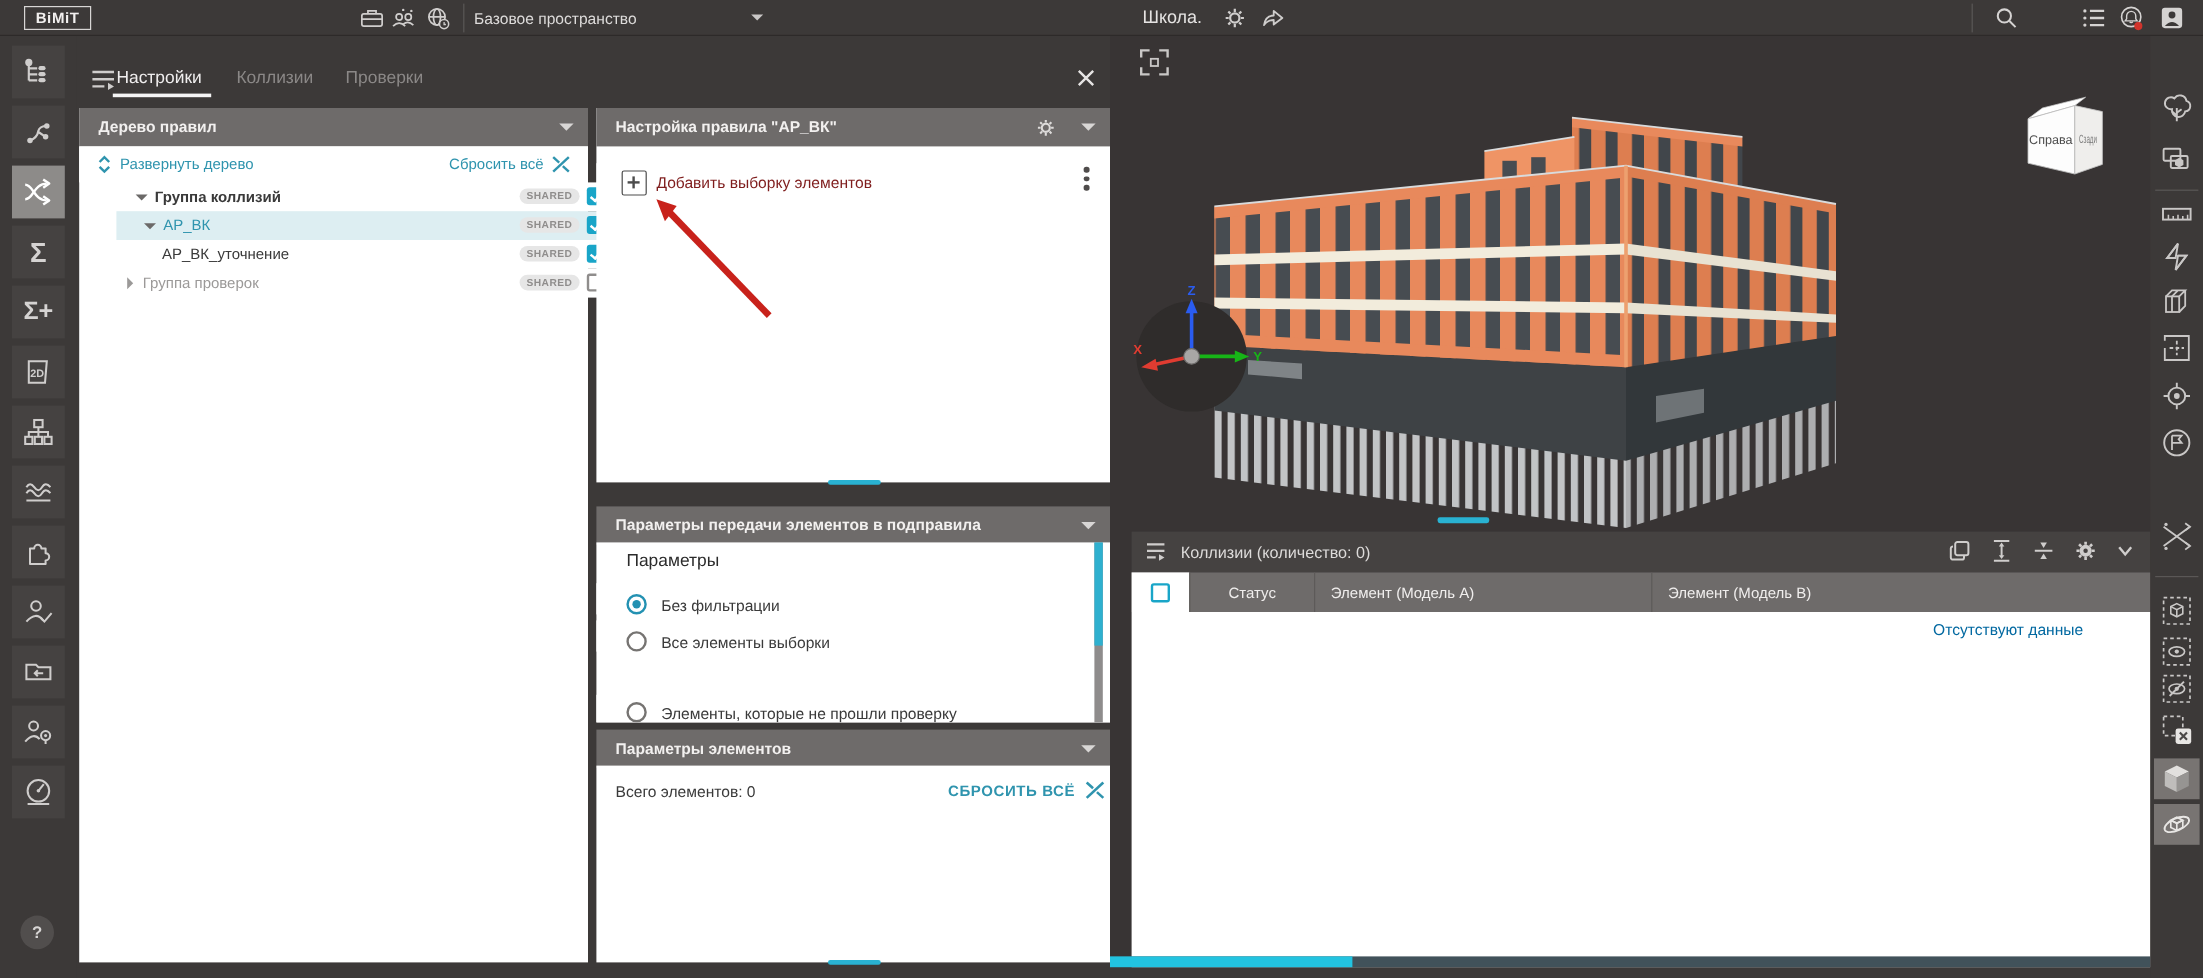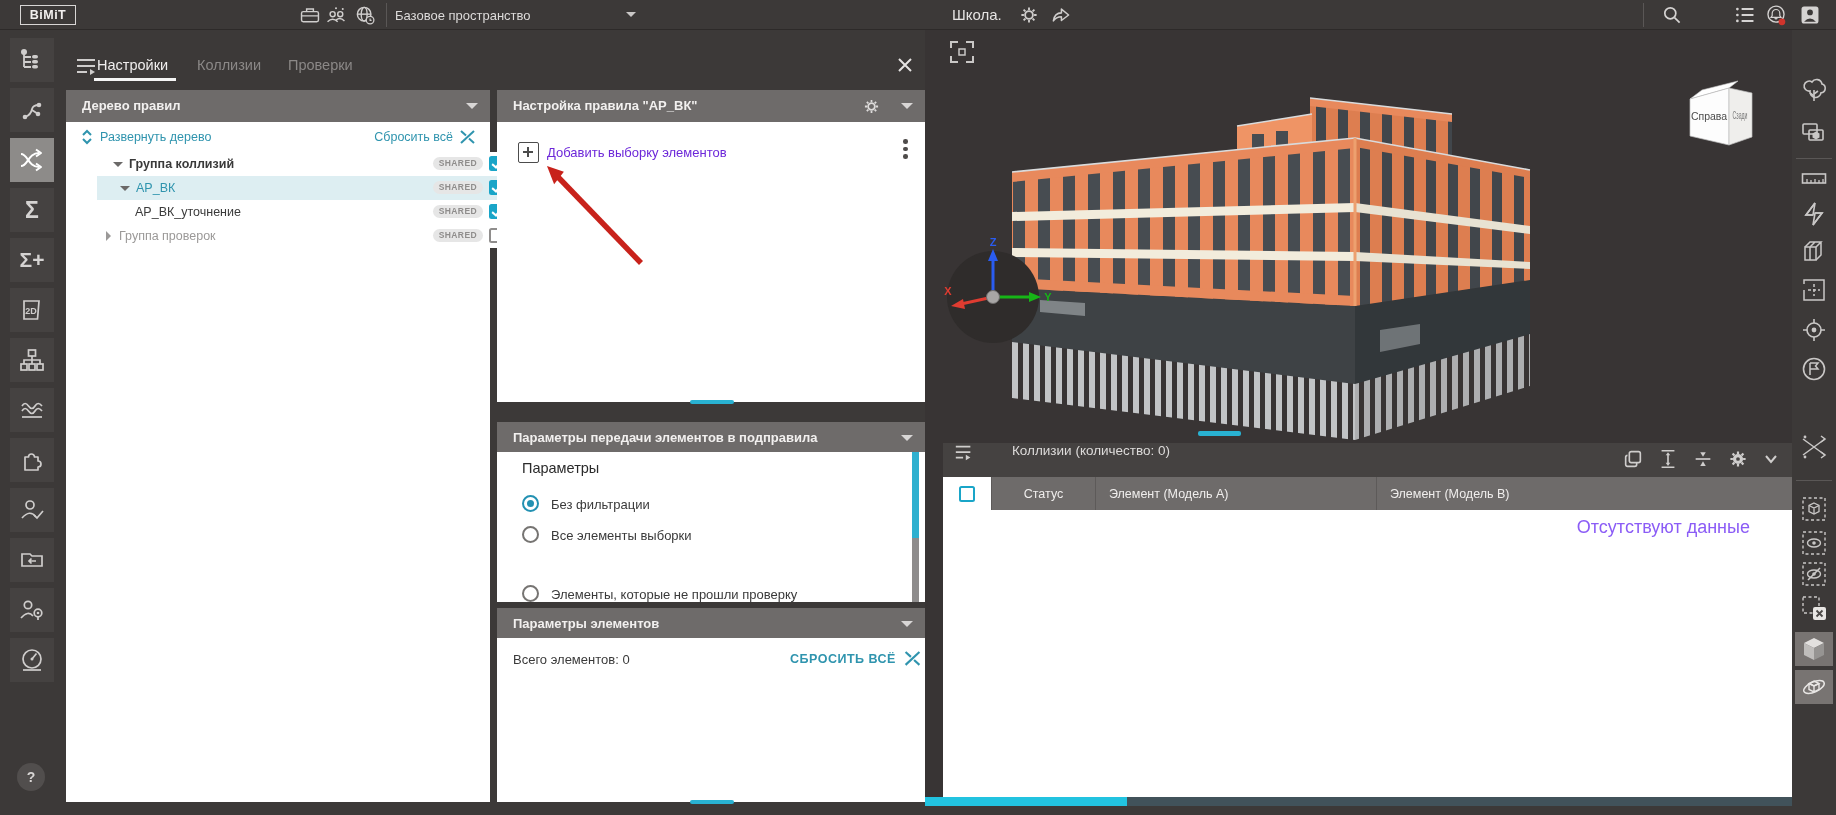--- a/index.html
+++ b/index.html
@@ -83,28 +83,28 @@
   .scrollbar { position:absolute; left:848px; top:422px; width:7px; height:150px; background:#8e8c8c; }
   .scrollbar .thumb { position:absolute; left:0; top:0; width:7px; height:86px; background:#2fb0cf; }
 
   .teal-link { color:#2f94ae; font-size:12.5px; cursor:pointer; display:flex; align-items:center; }
   .teal-link.upper { font-weight:bold; letter-spacing:.5px; font-size:12.5px; }
 
   
   .viewport { position:absolute; left:925px; top:30px; width:867px; height:776px; background:#383434; }
   .coll-panel { position:absolute; left:18px; top:413px; width:849px; height:363px; }
   .coll-hdr { position:absolute; left:0; top:0; width:849px; height:34px; background:#454241;
-              display:flex; align-items:flex-start; color:#dddbda; font-size:13.5px;gap:28px; }
+              display:flex; align-items:center; color:#dddbda; font-size:13.5px; }
   .coll-hdr-icons { position:absolute; right:12px; top:5px; display:flex; gap:13px; align-items:center; }
   .coll-thead { position:absolute; left:0; top:34px; width:849px; height:33px; background:#6e6b6a;
                 display:flex; color:#f0eeed; font-size:12.5px; }
   .th { display:flex; align-items:center; border-left:1px solid #5d5a59; padding-left:13px; }
   .th.first { border-left:none; background:#fff; justify-content:center; padding-left:0; }
   .coll-body { position:absolute; left:0; top:67px; width:849px; height:296px; background:#fff; }
-  .empty-text { position:absolute; right:42px; top:7px; color:#8b5cf6; font-size:18px; }
+  .empty-text { position:absolute; right:56px; top:7px; color:#0369a1; font-size:13px; }
   .cbx2 { width:16px; height:16px; border:2px solid #19a5c8; border-radius:2.5px; background:#fff; }
 
   .bottombar { position:absolute; left:0; top:767px; width:867px; height:9px; background:#41525a; }
   .bottombar .prog { position:absolute; left:0; top:0; width:202px; height:9px; background:#22c3e0; }
 
   
   .rightbar { position:absolute; left:1792px; top:30px; width:44px; height:785px; background:#3c3938; }
   .ric { position:absolute; left:7px; width:30px; height:30px; display:flex; align-items:center; justify-content:center; }
   .rtile { position:absolute; left:3px; width:38px; height:34px; background:#787472; display:flex;
            align-items:center; justify-content:center; }
@@ -361,21 +361,21 @@
       <g stroke="#dddbda" stroke-width="2.4" fill="none">
         <circle cx="13" cy="13" r="4.6"></circle>
         <path d="M13,4 v3 M13,19 v3 M4,13 h3 M19,13 h3 M6.6,6.6 l2.1,2.1 M17.3,17.3 l2.1,2.1 M6.6,19.4 l2.1,-2.1 M17.3,8.7 l2.1,-2.1"></path>
       </g>
     </svg>
     <span class="hdr-caret"></span>
   </div>
 
   <div class="addrow">
     <div class="plusbox"></div>
-    <span style="margin-left:8px; font-size:13px; color:#6d28d9">Добавить выборку элементов</span>
+    <span style="margin-left:8px; font-size:13px; color:#7f1d1d">Добавить выборку элементов</span>
     <div class="kebab">
         <i></i>
         <i></i>
         <i></i>
       </div>
   </div>
 
   <div class="cyan-grip" style="left:626px; top:370px"></div>
 
   <div class="panel-hdr" style="left:433px; top:392px; width:428px">

